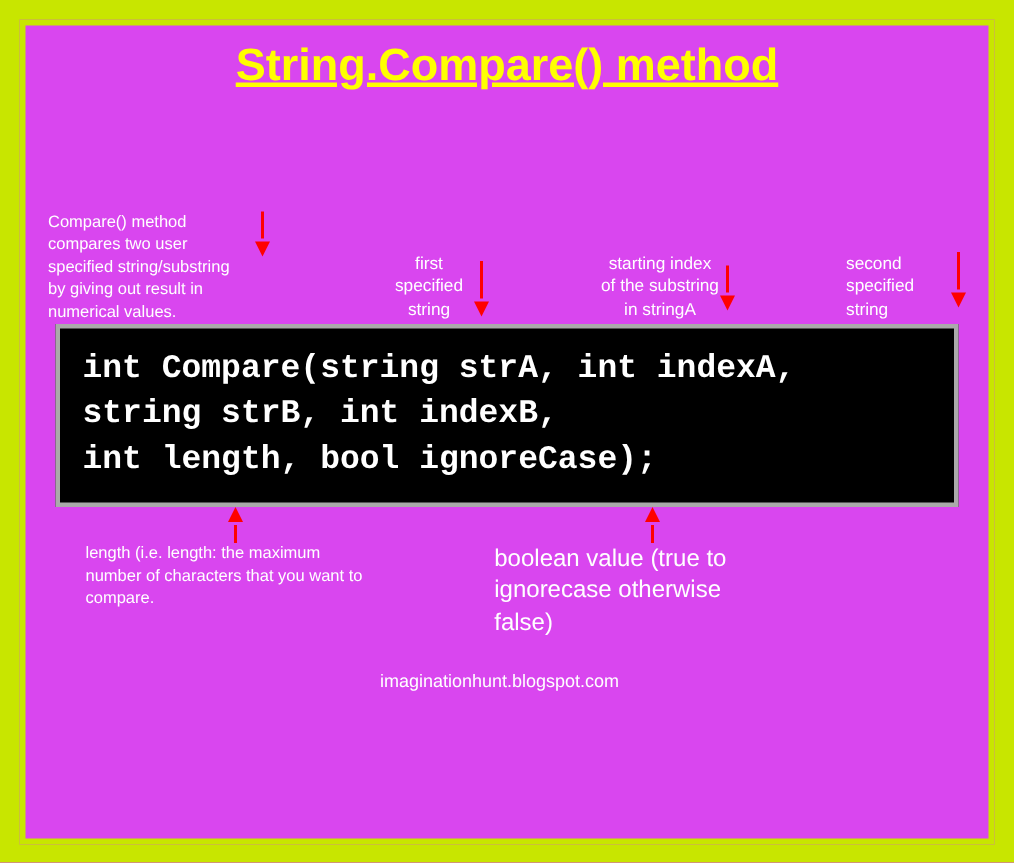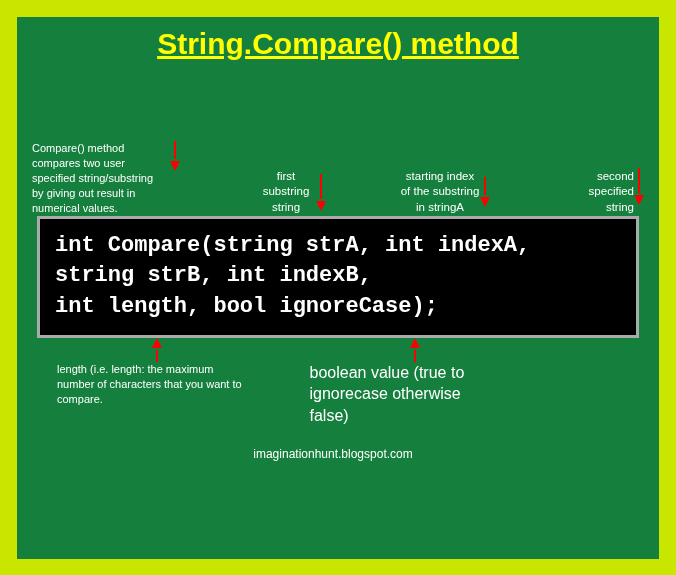--- a/index.html
+++ b/index.html
@@ -8,21 +8,21 @@
       height: 575px;
       background: #c8e600;
       display: flex;
       align-items: center;
       justify-content: center;
       font-family: Arial, sans-serif;
     }
     .outer {
       width: 650px;
       height: 550px;
-      background: #15803d;
+      background: #d946ef;
       border: 4px solid #c8e600;
       padding: 10px 15px;
       position: relative;
       display: flex;
       flex-direction: column;
     }
     .title {
       text-align: center;
       color: #ffff00;
       font-size: 30px;
@@ -106,54 +106,54 @@
 
     <div class="ann-block" style="width:150px; align-items:flex-start;">
       <span class="label" style="text-align:left; font-size:11px;">Compare() method compares two user specified string/substring by giving out result in numerical values.</span>
       <div style="display:flex; flex-direction:column; align-items:center; width:60px; margin-left:10px;">
         <div class="vline" style="height:18px;"></div>
         <div class="arrow-down"></div>
       </div>
     </div>
 
     <div class="ann-block" style="width:70px;">
-      <span class="label" style="text-align:center;">first substring string</span>
+      <span class="label" style="text-align:center;">first specified string</span>
       <div style="display:flex; flex-direction:column; align-items:center;">
         <div class="vline" style="height:25px;"></div>
         <div class="arrow-down"></div>
       </div>
     </div>
 
     <div class="ann-block" style="width:90px;">
       <span class="label" style="text-align:center;">starting index of the substring in stringA</span>
       <div style="display:flex; flex-direction:column; align-items:center;">
         <div class="vline" style="height:18px;"></div>
         <div class="arrow-down"></div>
       </div>
     </div>
 
     <div class="ann-block" style="width:80px;">
-      <span class="label" style="text-align:right;margin-top:12px;">second specified string</span>
+      <span class="label" style="text-align:left;margin-top:12px;">second specified string</span>
       <div style="display:flex; flex-direction:column; align-items:center;">
         <div class="vline" style="height:25px;"></div>
         <div class="arrow-down"></div>
       </div>
     </div>
 
 
   </div>
 
   <div class="code-box">
     <div class="code-text">
       int Compare(string strA, int indexA, string strB, int indexB,<br>
       int length, bool ignoreCase);
     </div>
   </div>
 
-  <div style="display:flex; flex-direction:row; align-items:flex-start; height:105px; padding: 0 5px; justify-content:flex-start; gap:60px; margin-left:20px;">
+  <div style="display:flex; flex-direction:row; align-items:flex-start; height:105px; padding: 0 5px; justify-content:flex-start; gap:80px; margin-left:20px;">
 
     <div class="bot-ann" style="width:185px;">
       <div style="display:flex; flex-direction:column; align-items:center; width:30px; margin-left:15px;">
         <div class="arrow-up"></div>
         <div class="vline" style="height:12px;"></div>
       </div>
       <span class="label" style="font-size:11px; color:white; line-height:1.35; text-align:left;">length (i.e. length: the maximum number of characters that you want to compare.</span>
     </div>
 
     <div class="bot-ann" style="width:200px;">

